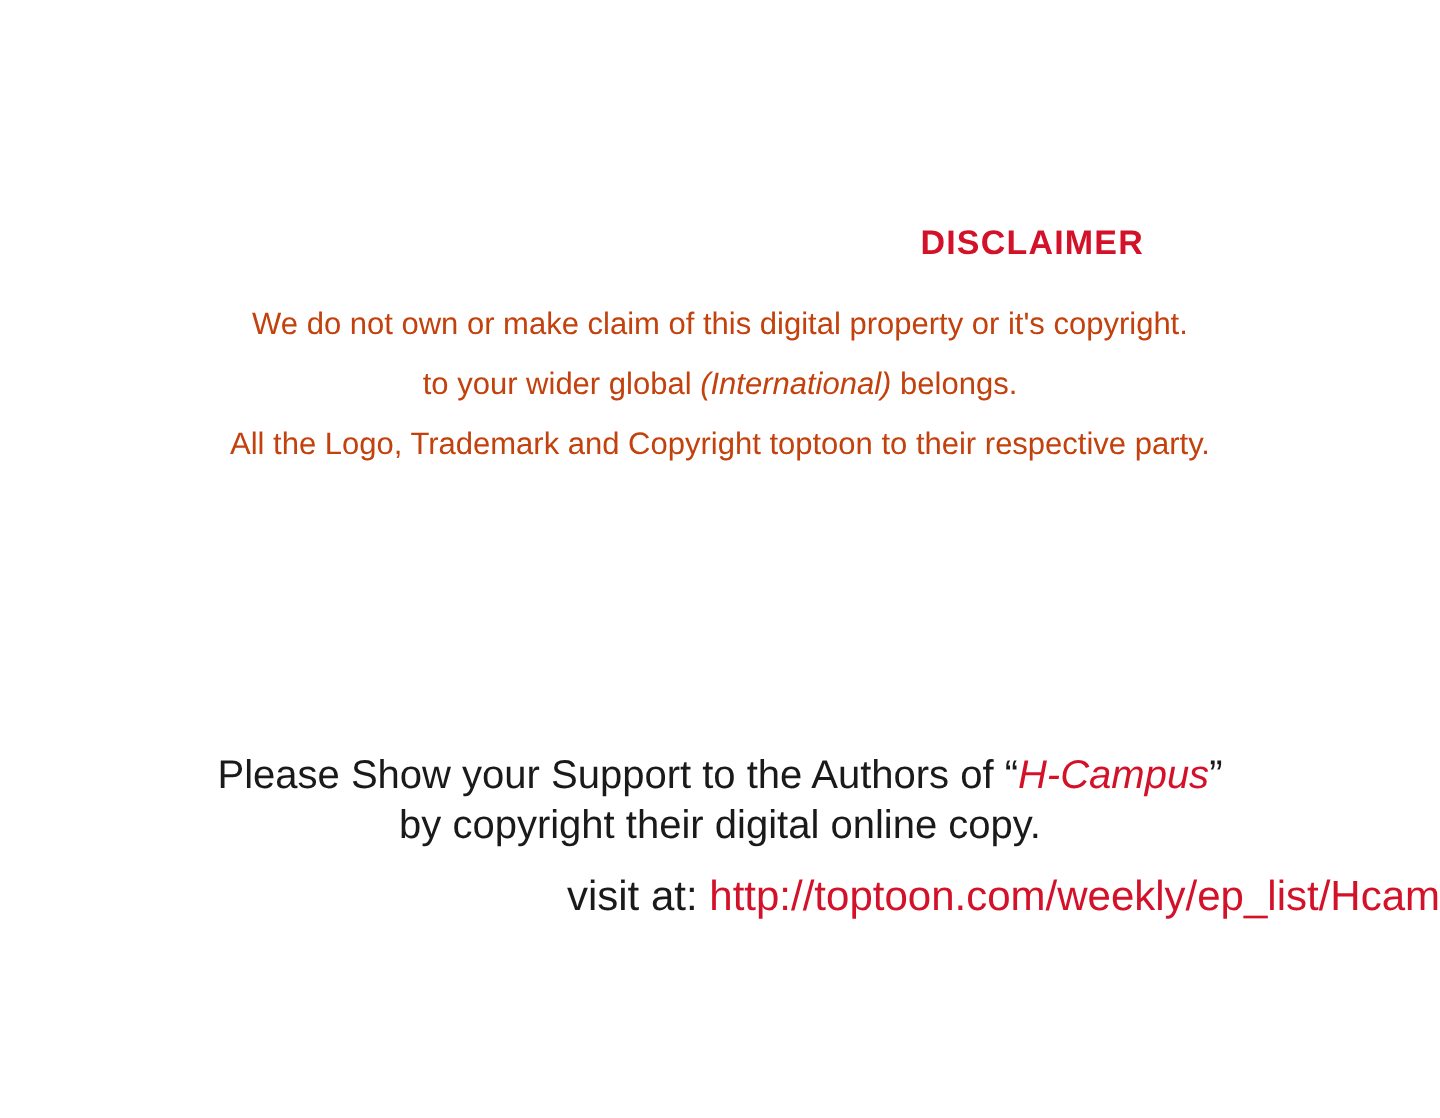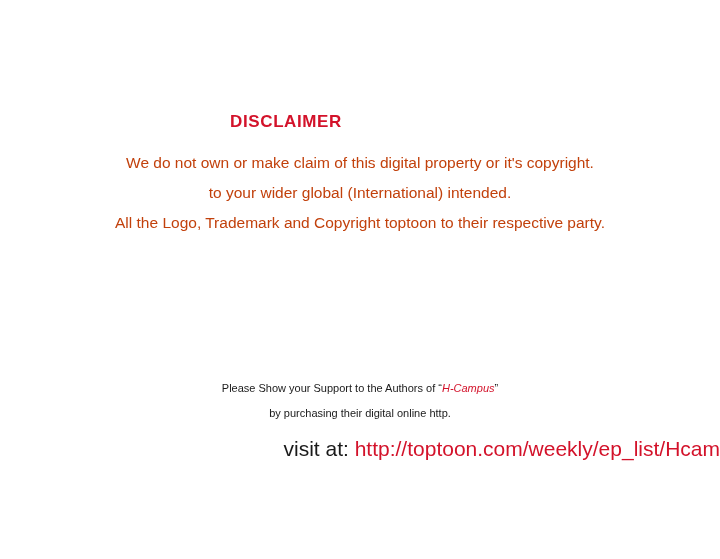--- a/index.html
+++ b/index.html
@@ -18,49 +18,50 @@
     position: relative;
     width: 720px;
     height: 559px;
     box-sizing: border-box;
   }
   .disclaimer-title {
     position: absolute;
     top: 112px;
     left: 0;
     width: 572px;
-    text-align: center;
+    text-align: right;
     font-size: 17px;
     font-weight: bold;
     letter-spacing: 0.6px;
     color: #d3122a;
   }
   .disclaimer-body {
     position: absolute;
     top: 148px;
     left: 0;
     width: 720px;
     text-align: center;
     font-size: 15.5px;
     line-height: 30px;
     color: #c2410c;
   }
   .disclaimer-body .line {
     white-space: nowrap;
   }
   .italic {
+    font-style: italic;
     margin-top: 34px;
   }
   .support-block {
     position: absolute;
     top: 376px;
     left: 0;
     width: 720px;
     text-align: center;
-    font-size: 11px;
+    font-size: 20px;
     line-height: 25px;
     color: #1a1a1a;
   }
   .support-block .line {
     white-space: nowrap;
   }
   .title-accent {
     color: #d3122a;
     font-style: italic;
     font-weight: normal;
@@ -82,24 +83,24 @@
 </style>
 </head>
 <body>
 
 <div class="page">
 
   <div class="disclaimer-title">DISCLAIMER</div>
 
   <div class="disclaimer-body">
     <div class="line">We do not own or make claim of this digital property or it's copyright.</div>
-    <div class="line"><span>to your wider global </span><span class="italic">(International)</span><span> intended.</span></div>
+    <div class="line"><span>to your wider global </span><span class="italic">(International)</span><span> belongs.</span></div>
     <div class="line">All the Logo, Trademark and Copyright toptoon to their respective party.</div>
   </div>
 
   <div class="support-block">
     <div class="line"><span>Please Show your Support to the Authors of “</span><span class="title-accent">H-Campus</span><span>”</span></div>
-    <div class="line">by purchasing their digital online http.</div>
+    <div class="line">by copyright their digital online copy.</div>
   </div>
 
   <div class="visit-line"><span>visit at: </span><span class="visit-link">http://toptoon.com/weekly/ep_list/Hcam</span></div>
 
 </div>
 
 </body></html>

